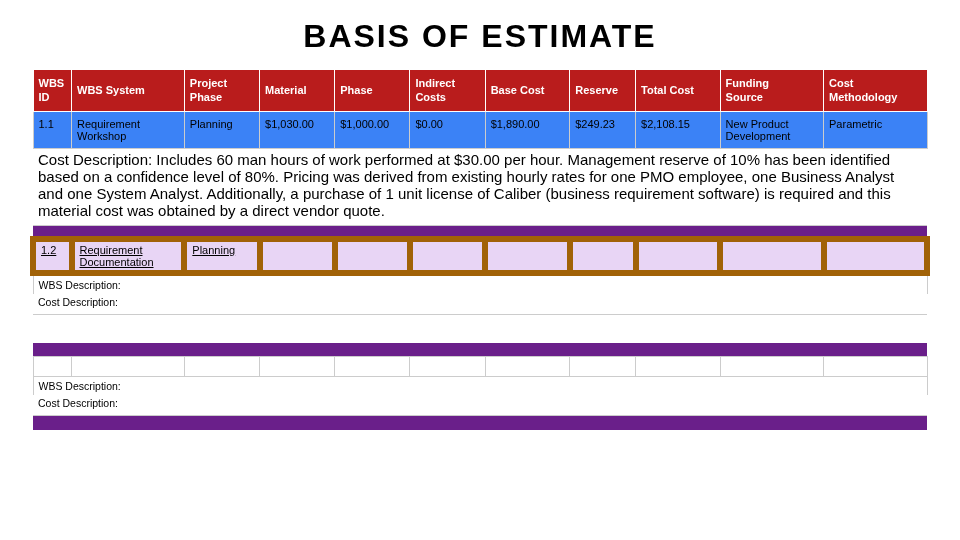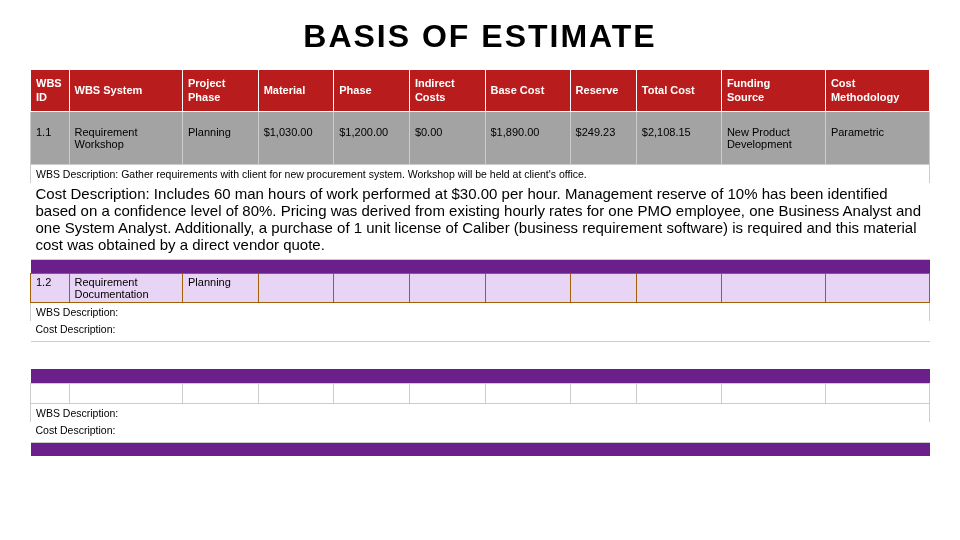--- a/index.html
+++ b/index.html
@@ -41,24 +41,24 @@
     thead th {
       padding: 6px 5px;
       text-align: left;
       font-weight: bold;
       border: 1px solid #fff;
       vertical-align: middle;
       line-height: 1.3;
     }
 
     tbody tr.data-row td {
-      padding: 14px 5px;
+      padding: 6px 5px;
       border: 1px solid #ccc;
       vertical-align: top;
-      background: #a3a3a3;
+      background: #3b82f6;
       font-size: 11px;
     }
 
     tbody tr.desc-row td {
       padding: 3px 5px;
       font-size: 10.5px;
       color: #000;
       background: #fff;
       border-left: 1px solid #ccc;
       border-right: 1px solid #ccc;
@@ -75,23 +75,24 @@
     tbody tr.purple-bar td {
       background: #6a1f8a;
       height: 14px;
       border: none;
       padding: 0;
     }
 
     tbody tr.light-row td {
       background: #e8d5f5;
       padding: 2px 5px;
-      border: 1px solid #a16207;
+      border: 6px solid #a16207;
       font-size: 11px;
       vertical-align: top;
+      text-decoration: underline;
     }
 
     tbody tr.wbs-desc-row td {
       padding: 3px 5px;
       font-size: 10.5px;
       color: #000;
       background: #fff;
       border-left: 1px solid #ccc;
       border-right: 1px solid #ccc;
     }
@@ -166,32 +167,29 @@
         <th style="width:11%">Cost<br>Methodology</th>
       </tr>
     </thead>
     <tbody>
 
       <tr class="data-row">
         <td>1.1</td>
         <td>Requirement<br>Workshop</td>
         <td>Planning</td>
         <td>$1,030.00</td>
-        <td>$1,200.00</td>
+        <td>$1,000.00</td>
         <td>$0.00</td>
         <td>$1,890.00</td>
         <td>$249.23</td>
         <td>$2,108.15</td>
         <td>New Product<br>Development</td>
         <td>Parametric</td>
       </tr>
 
-      <tr class="desc-row">
-        <td colspan="11">WBS Description: Gather requirements with client for new procurement system. Workshop will be held at client's office.</td>
-      </tr>
 
       <tr class="cost-desc-row">
         <td colspan="11">Cost Description: Includes 60 man hours of work performed at $30.00 per hour. Management reserve of 10% has been identified based on a confidence level of 80%. Pricing was derived from existing hourly rates for one PMO employee, one Business Analyst and one System Analyst. Additionally, a purchase of 1 unit license of Caliber (business requirement software) is required and this material cost was obtained by a direct vendor quote.</td>
       </tr>
 
       <tr class="purple-bar">
         <td colspan="11"></td>
       </tr>
 
       <tr class="light-row">

